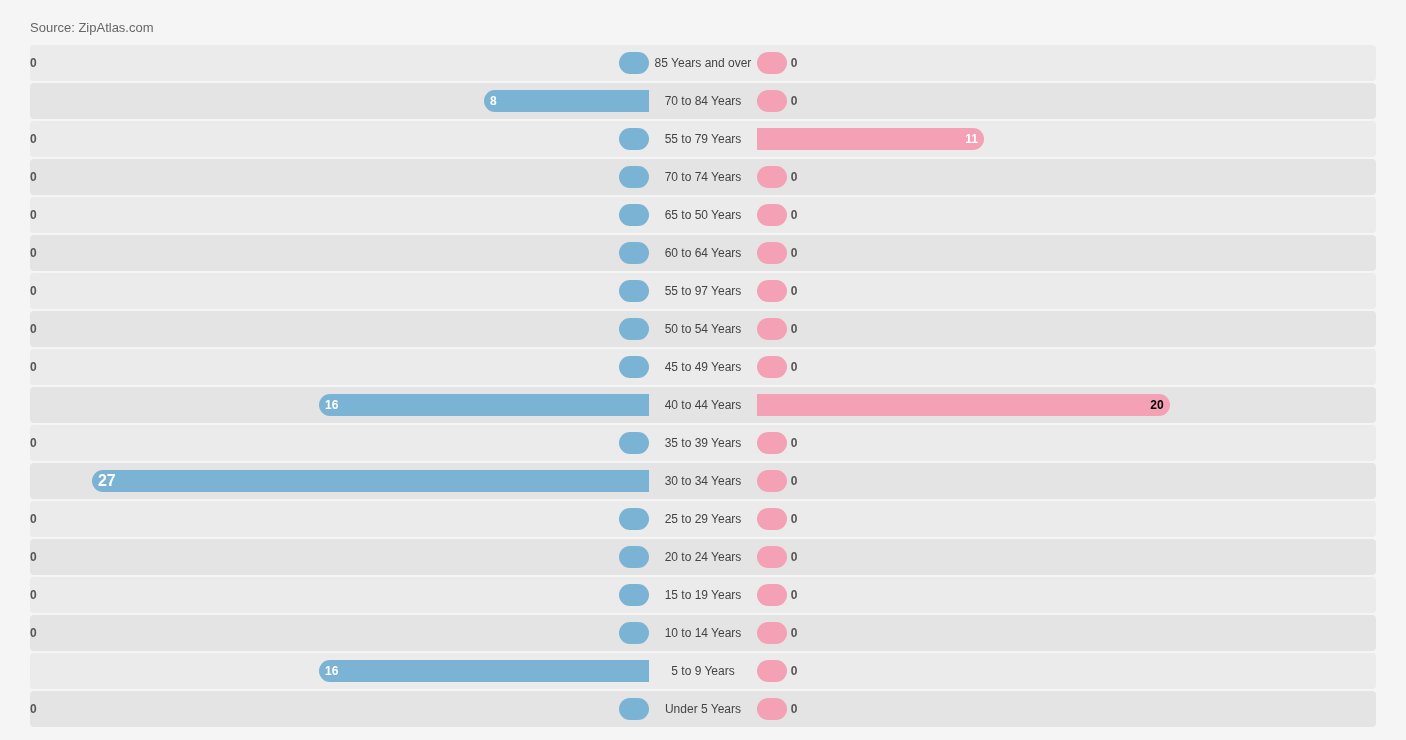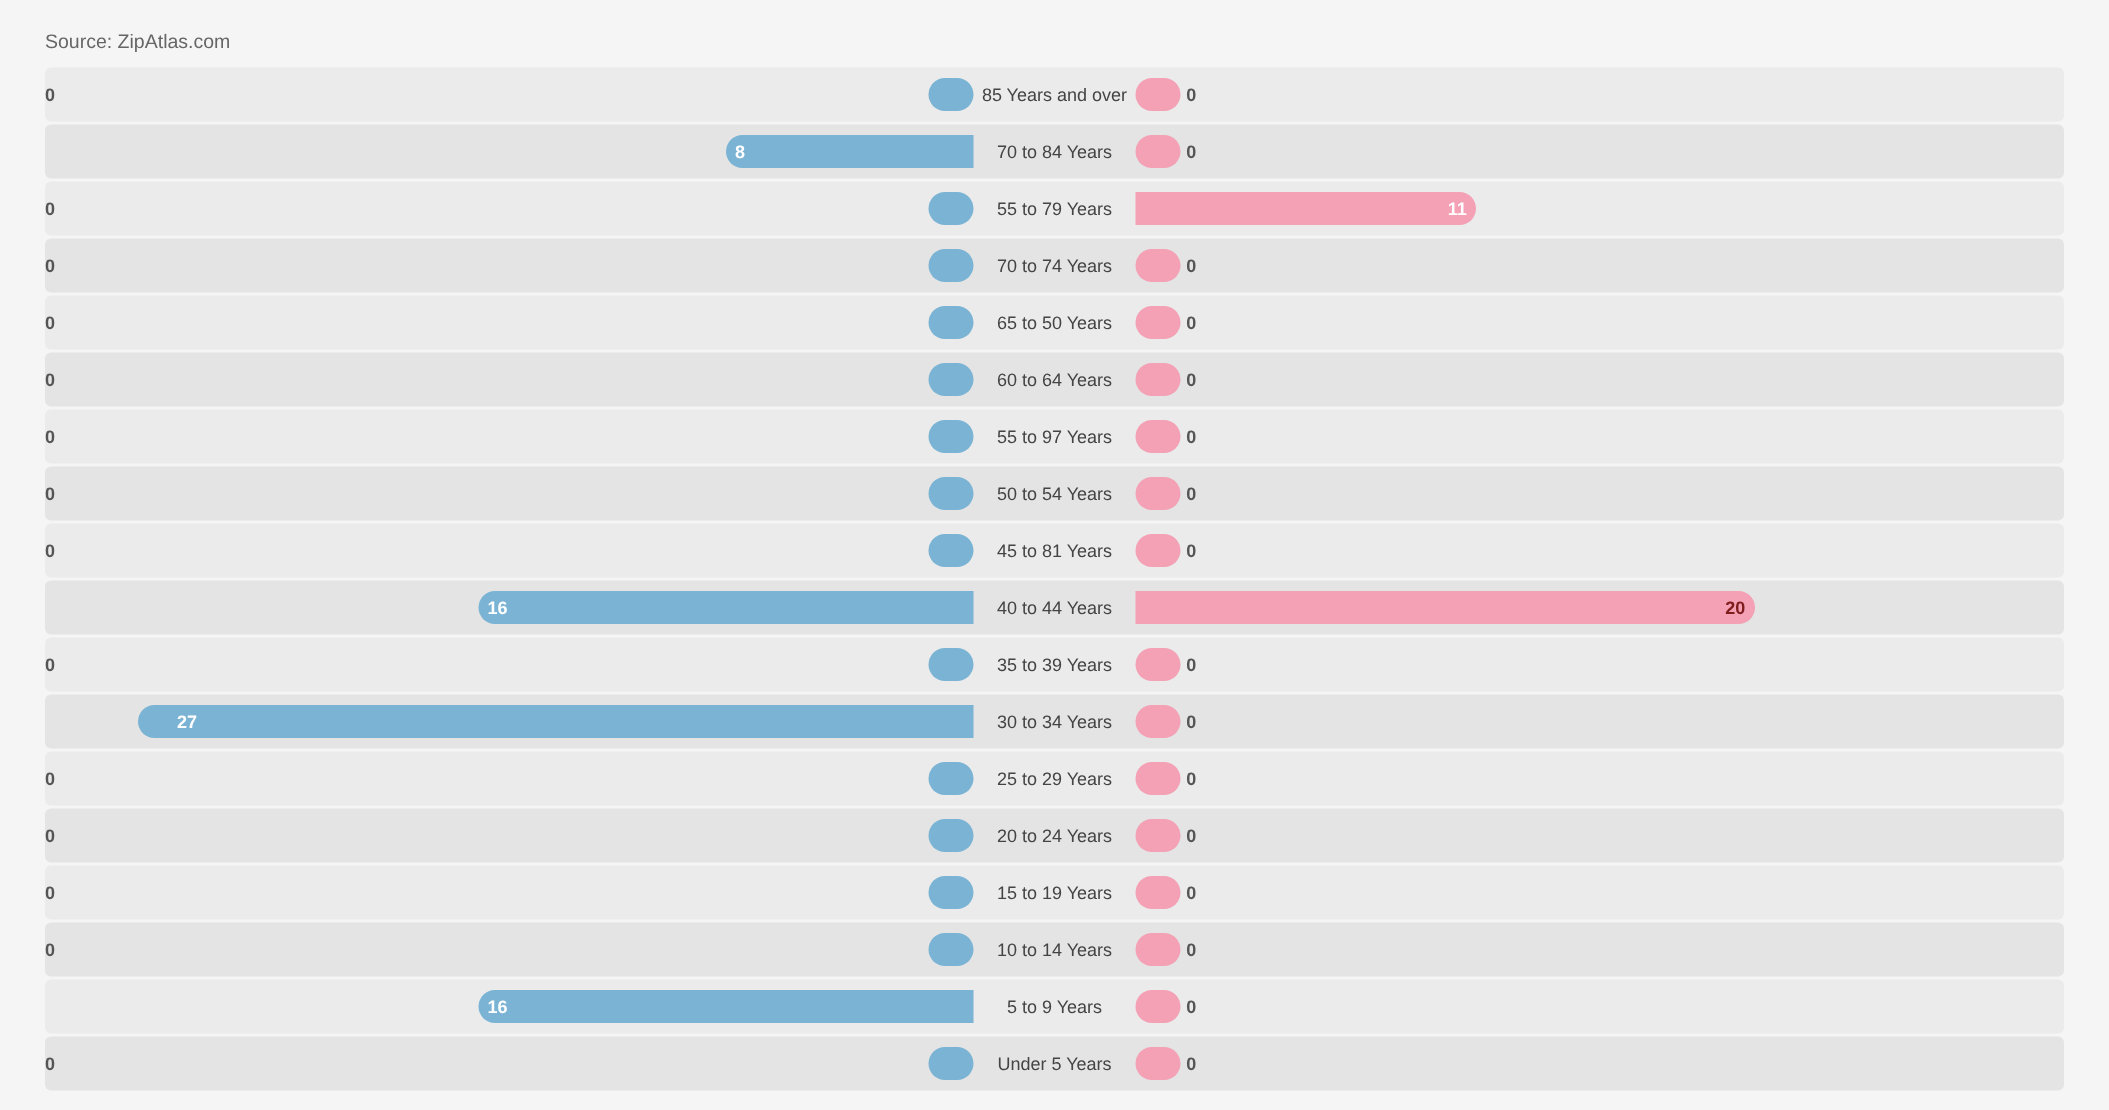--- a/index.html
+++ b/index.html
@@ -245,38 +245,38 @@
             <span class="val-outside-female" style="color: rgb(85, 85, 85); font-size: 12px; margin-left: 4px;">0</span>
           </div>
         </div>
       </div>
       <div class="bar-row" style="background: rgb(235, 235, 235);">
         <div class="row-inner">
           <div class="male-side">
             <span class="val-outside-male" style="color: rgb(85, 85, 85); font-size: 12px; margin-right: 4px;">0</span>
             <div class="bar-zero" style="margin-left: auto;"></div>
           </div>
-          <div class="label-center">45 to 81 Years</div>
+          <div class="label-center">45 to 49 Years</div>
           <div class="female-side">
             <div class="bar-zero-female"></div>
             <span class="val-outside-female" style="color: rgb(85, 85, 85); font-size: 12px; margin-left: 4px;">0</span>
           </div>
         </div>
       </div>
       <div class="bar-row" style="background: rgb(228, 228, 228);">
         <div class="row-inner">
           <div class="male-side">
             <div class="bar-male" style="width: 53.3333%; max-width: 100%; margin-left: auto; min-width: 30px;">
               <span class="val-outside-male" style="color: rgb(255, 255, 255); font-size: 12px; font-weight: bold; padding-left: 6px; padding-right: 0px;">16</span>
             </div>
           </div>
           <div class="label-center">40 to 44 Years</div>
           <div class="female-side">
             <div class="bar-female" style="width: 66.6667%; max-width: 100%; min-width: 30px;">
-              <span class="val-outside-female" style="color: #7f1d1d; font-size: 12px; font-weight: bold; padding-right: 6px;">20</span>
+              <span class="val-outside-female" style="color: #000000; font-size: 12px; font-weight: bold; padding-right: 6px;">20</span>
             </div>
           </div>
         </div>
       </div>
       <div class="bar-row" style="background: rgb(235, 235, 235);">
         <div class="row-inner">
           <div class="male-side">
             <span class="val-outside-male" style="color: rgb(85, 85, 85); font-size: 12px; margin-right: 4px;">0</span>
             <div class="bar-zero" style="margin-left: auto;"></div>
           </div>
@@ -284,21 +284,21 @@
           <div class="female-side">
             <div class="bar-zero-female"></div>
             <span class="val-outside-female" style="color: rgb(85, 85, 85); font-size: 12px; margin-left: 4px;">0</span>
           </div>
         </div>
       </div>
       <div class="bar-row" style="background: rgb(228, 228, 228);">
         <div class="row-inner">
           <div class="male-side">
             <div class="bar-male" style="width: 90%; max-width: 100%; margin-left: auto; min-width: 30px;">
-              <span class="val-outside-male" style="color: rgb(255, 255, 255); font-size: 12px; font-weight: bold; padding-left: 6px; padding-right: 0px; margin-left: 20px;">27</span>
+              <span class="val-outside-male" style="color: rgb(255, 255, 255); font-size: 16px; font-weight: bold; padding-left: 6px; padding-right: 0px;">27</span>
             </div>
           </div>
           <div class="label-center">30 to 34 Years</div>
           <div class="female-side">
             <div class="bar-zero-female"></div>
             <span class="val-outside-female" style="color: rgb(85, 85, 85); font-size: 12px; margin-left: 4px;">0</span>
           </div>
         </div>
       </div>
       <div class="bar-row" style="background: rgb(235, 235, 235);">

